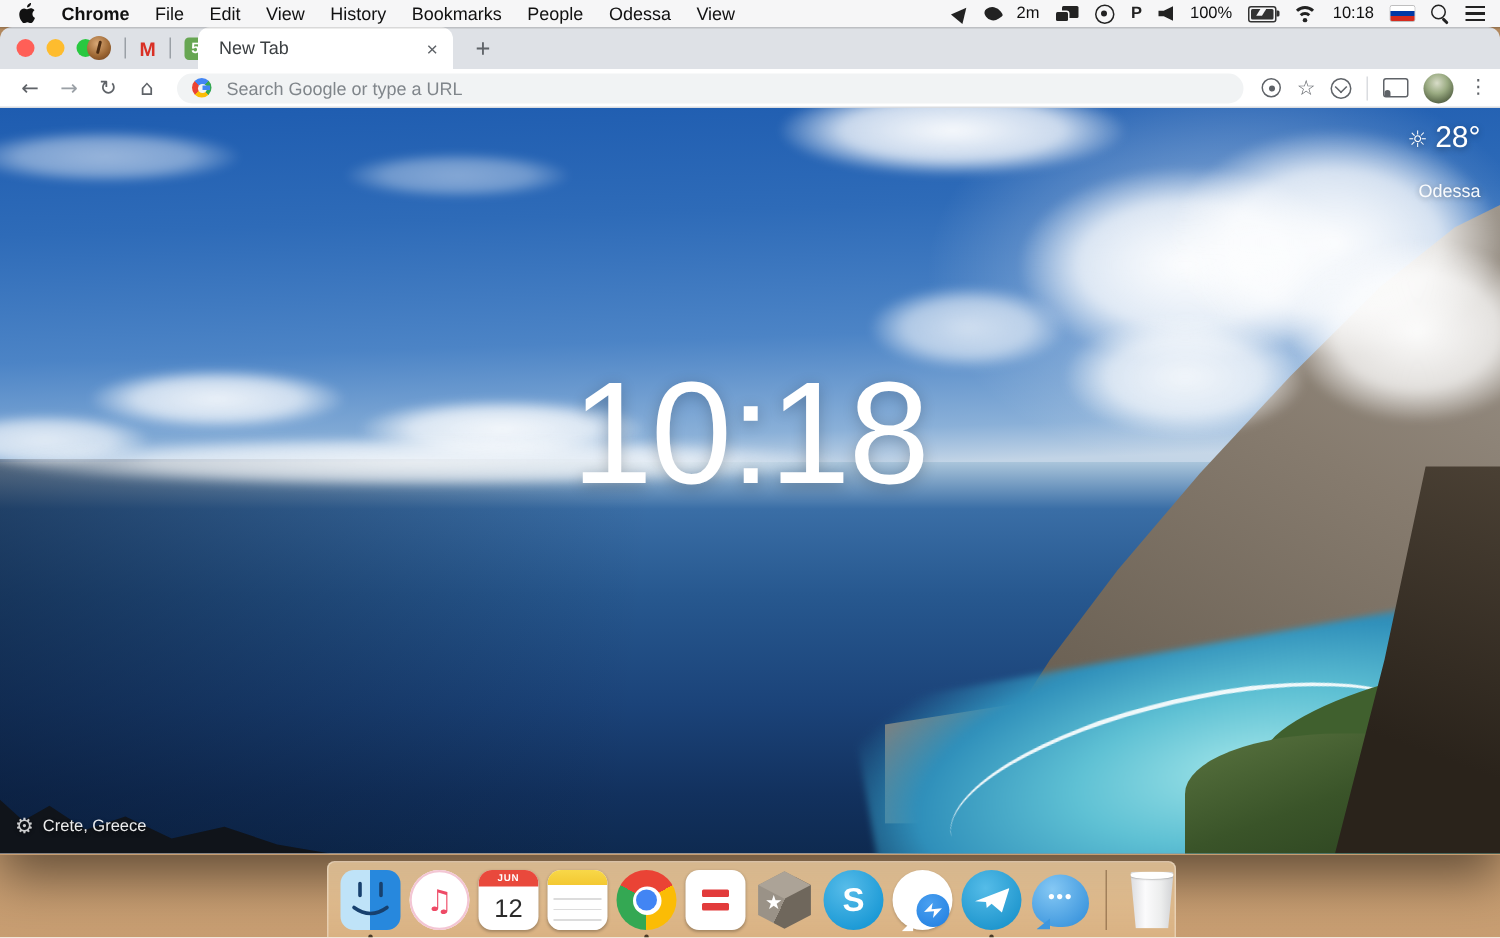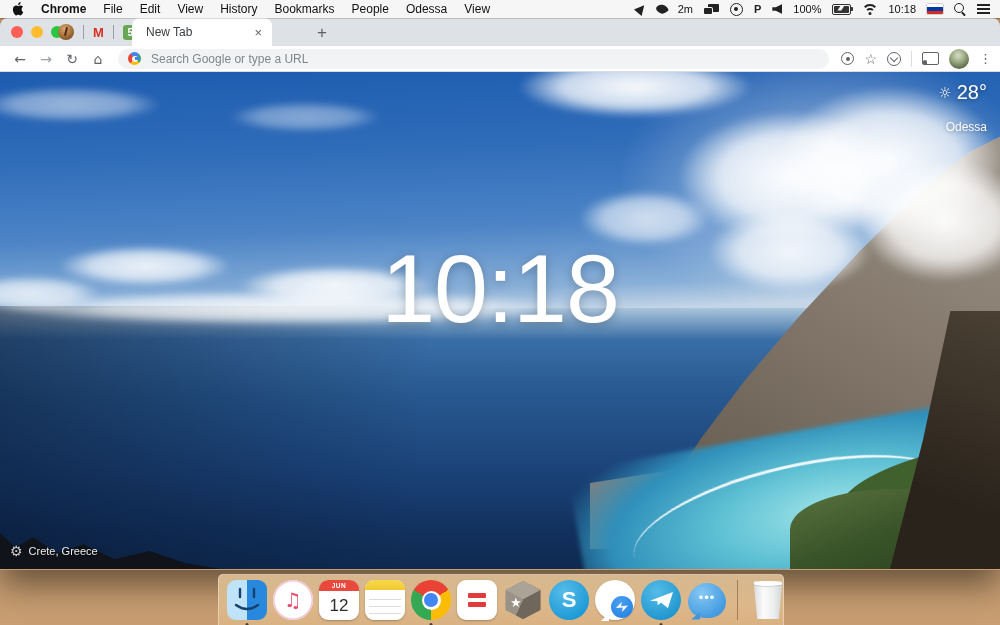--- a/index.html
+++ b/index.html
@@ -44,21 +44,21 @@
   .tabstrip{height:28px;background:#dee1e6;display:flex;align-items:flex-end;position:relative;}
   .traffic{position:absolute;left:11px;top:8px;display:flex;gap:8px;}
   .traffic i{width:12px;height:12px;border-radius:50%;display:block;}
   .t-close{background:#ff5f57;} .t-min{background:#febc2e;} .t-zoom{background:#28c840;}
   .pinned{position:absolute;left:58px;top:0;height:28px;display:flex;align-items:center;gap:9px;}
   .fav-brown{width:16px;height:16px;border-radius:50%;background:radial-gradient(circle at 42% 32%,#d9a876,#a06a36 55%,#6e3f1c 95%);position:relative;}
   .fav-brown i{position:absolute;left:7px;top:3px;width:2px;height:9px;background:#4a2a10;transform:rotate(14deg);border-radius:1px;}
   .pin-sep{width:1px;height:14px;background:#9aa0a6;}
   .fav-gmail{font-weight:700;color:#d93025;font-size:13px;line-height:1;}
   .fav-five{width:15px;height:15px;border-radius:3px;background:#67a653;color:#fff;font-size:10px;font-weight:700;display:flex;align-items:center;justify-content:center;}
-  .tab-active{position:absolute;left:132px;top:0;width:140px;height:28px;background:#fff;border-radius:8px 8px 0 0;display:flex;align-items:center;justify-content:space-between;padding:0 10px 0 14px;box-sizing:border-box;}
+  .tab-active{position:absolute;left:132px;top:0;width:170px;height:28px;background:#fff;border-radius:8px 8px 0 0;display:flex;align-items:center;justify-content:space-between;padding:0 10px 0 14px;box-sizing:border-box;}
   .tab-title{font-size:12px;color:#3c4043;}
   .tab-close{font-size:13px;color:#5f6368;cursor:default;}
   .newtab-btn{position:absolute;left:310px;top:3px;width:24px;height:24px;border-radius:50%;display:flex;align-items:center;justify-content:center;font-size:17px;color:#5f6368;}
 
   .toolbar{height:26px;background:#fff;border-bottom:1px solid #dadce0;display:flex;align-items:center;gap:2px;padding:0 8px;box-sizing:border-box;}
   .tb-btn{width:24px;height:22px;display:flex;align-items:center;justify-content:center;color:#5f6368;font-size:14px;font-family:"DejaVu Sans",sans-serif;}
   .tb-btn.fwd{color:#9aa0a6;}
   .omnibox{flex:1;height:20px;margin:0 6px;background:#f1f3f4;border-radius:10px;display:flex;align-items:center;padding:0 10px;gap:8px;}
   .g-logo{width:13px;height:13px;border-radius:50%;background:conic-gradient(from -45deg,#4285f4 0 90deg,#34a853 90deg 180deg,#fbbc05 180deg 270deg,#ea4335 270deg 360deg);position:relative;}
   .g-logo i{position:absolute;left:3.5px;top:3.5px;width:6px;height:6px;border-radius:50%;background:#f1f3f4;}

